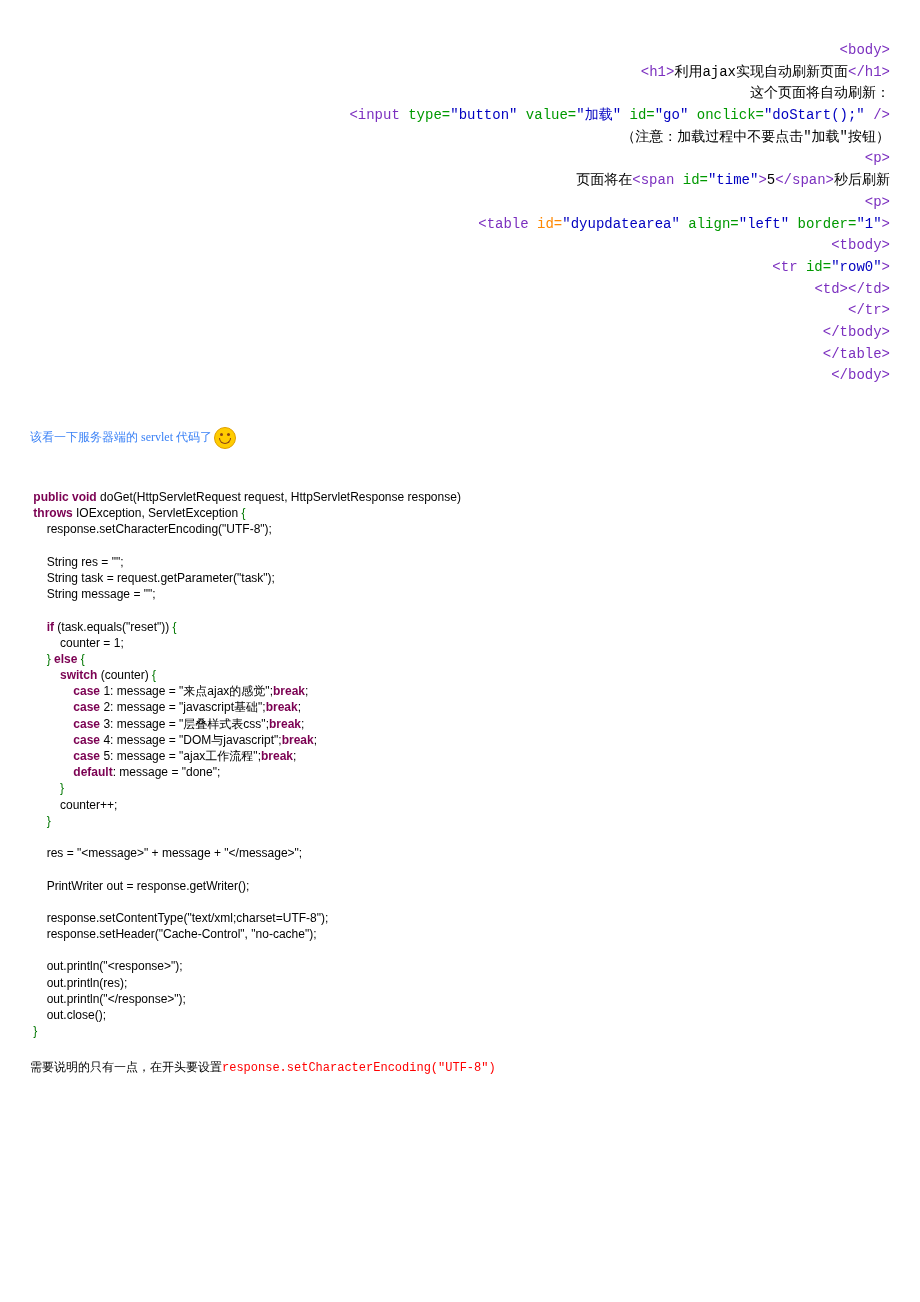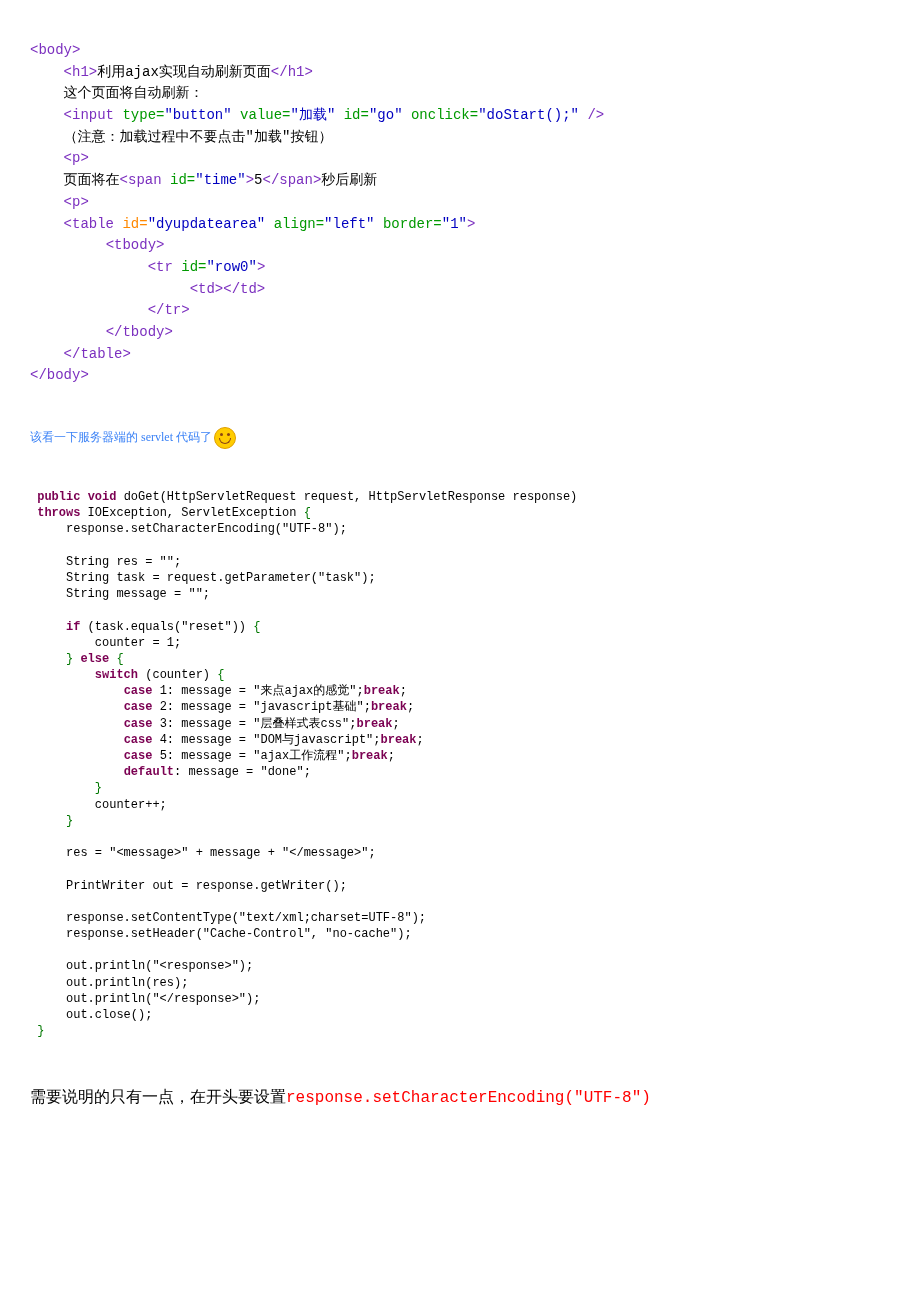--- a/index.html
+++ b/index.html
@@ -12,20 +12,21 @@
     width: 920px;
     box-sizing: border-box;
   }
   .code-block-1 {
     font-family: "Courier New", monospace;
     font-size: 14px;
     line-height: 1.55;
     white-space: pre;
     color: #000;
     margin-bottom: 40px;
+    text-align: right;
   }
   .tag { color: #7b2fbf; }
   .attr { color: #009900; }
   .str { color: #0000c0; }
   .head-attr { color: #ff8800; }
   .caption {
     font-size: 12px;
     color: #3b82f6;
     margin: 10px 0 40px 0;
   }
@@ -52,30 +53,30 @@
   .emoji::after {
     content: "";
     position: absolute;
     width: 10px; height: 5px;
     border: 1.5px solid #8b4513;
     border-top: none;
     border-radius: 0 0 10px 10px;
     top: 10px; left: 4px;
   }
   .code-block-2 {
-    font-family: Liberation Mono, monospace;
+    font-family: Liberation Sans, sans-serif;
     font-size: 12px;
     line-height: 1.35;
     white-space: pre;
-    margin-bottom: 48px;
+    margin-bottom: 20px;
   }
   .kw { color: #7b0052; font-weight: bold; }
   .green { color: #007700; }
   .footer-note {
-    font-size: 16px;
+    font-size: 12px;
     color: #000;
     margin-top: 12px;
   }
   .red-mono {
     font-family: "Courier New", "SimSun", monospace;
     color: #ff0000;
   }
 </style>
 </head>
 <body>

